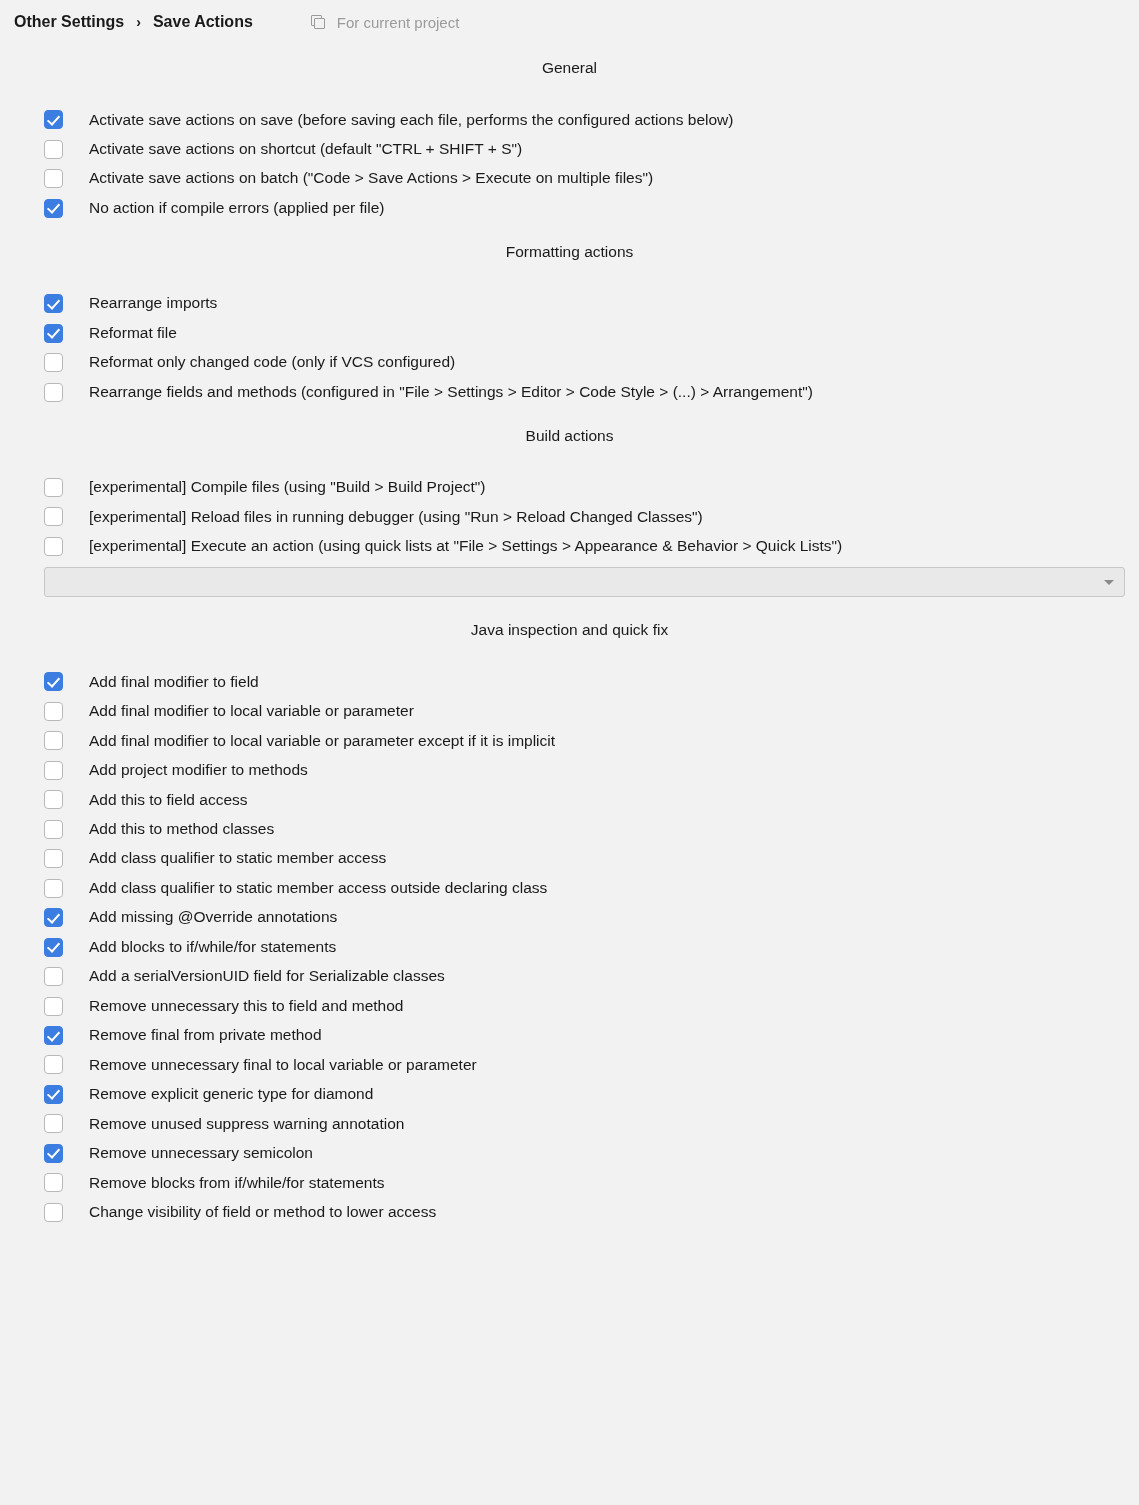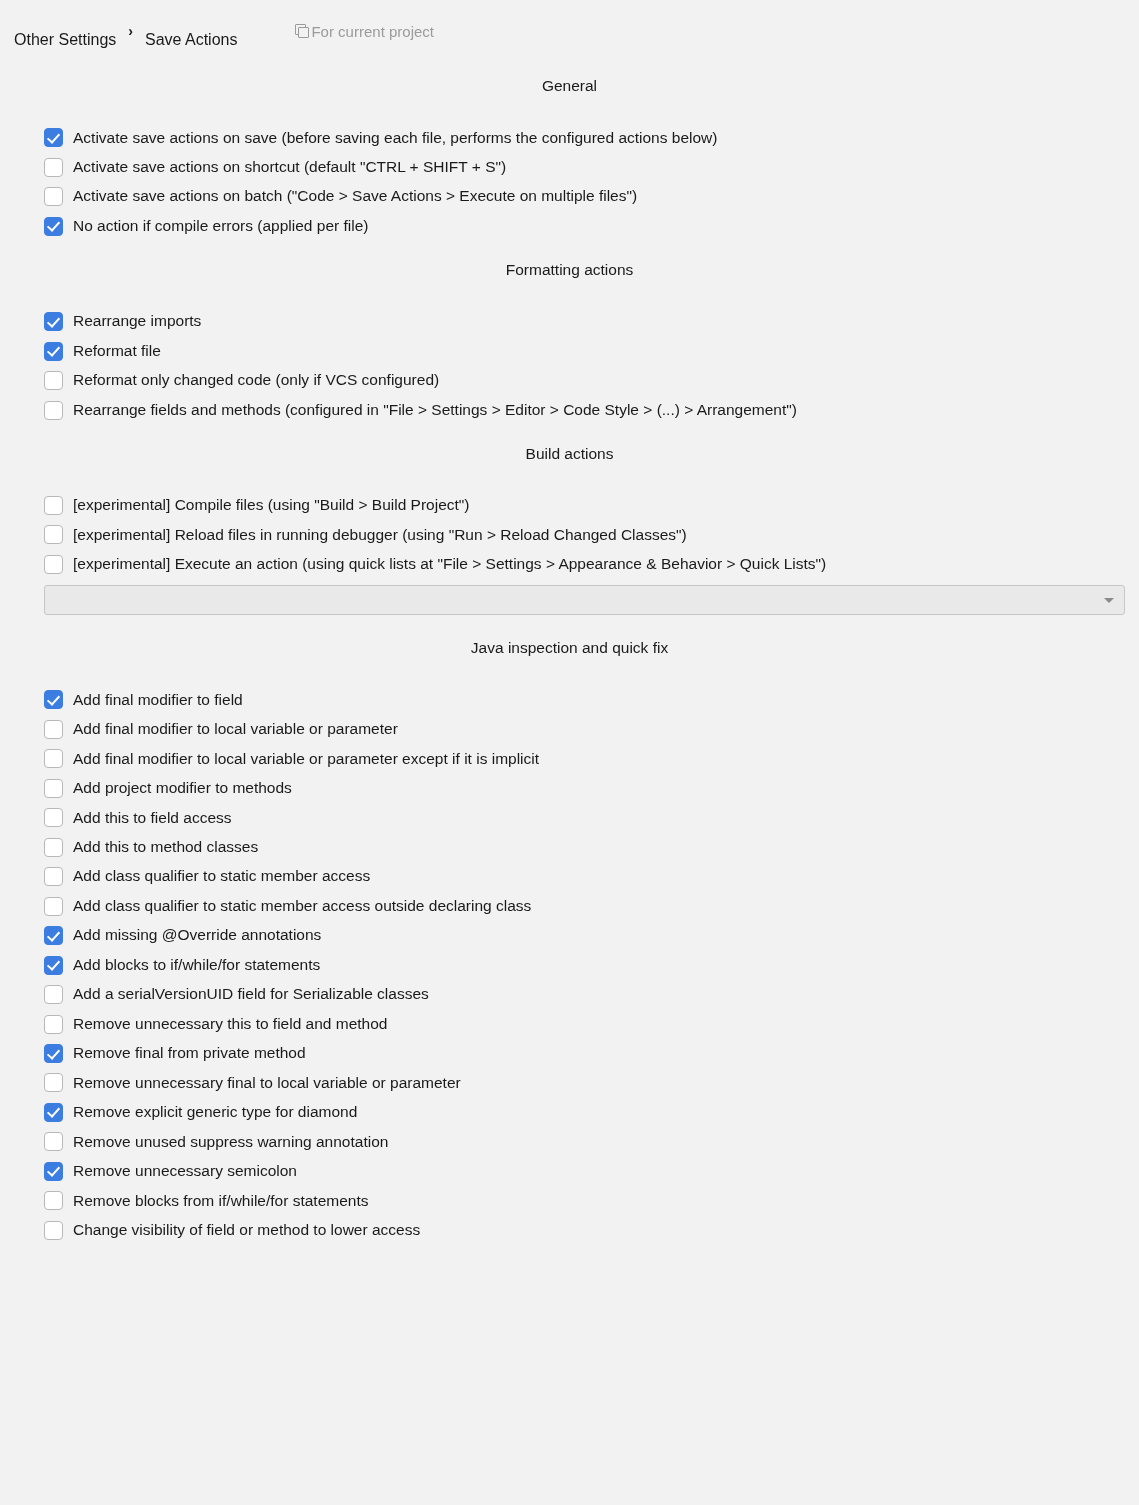--- a/index.html
+++ b/index.html
@@ -11,29 +11,29 @@
       width: 1139px;
       padding: 11px 14px 20px 14px;
     }
     .breadcrumb {
       display: flex;
       align-items: center;
       gap: 10px;
       margin-bottom: 28px;
       margin-top: 2px;
     }
-    .breadcrumb .bc { font-weight: 400; font-size: 16px; margin-top: 18px; }
+    .breadcrumb .bc { font-weight: 700; font-size: 16px; }
     .breadcrumb .sep { font-weight: 700; font-size: 14px; color: #1a1a1a; margin: 0 2px; }
     .breadcrumb .scope {
       margin-left: 48px;
       color: #9b9b9b;
       font-size: 15px;
       display: inline-flex;
       align-items: center;
-      gap: 2px;
+      gap: 12px;
     }
     .scope-icon {
       display: inline-block;
       width: 14px; height: 14px;
       position: relative;
     }
     .scope-icon::before, .scope-icon::after {
       content: "";
       position: absolute;
       border: 1.4px solid #9b9b9b;
@@ -53,21 +53,21 @@
       margin-top: 4px;
       flex-direction: column;
     }
     .section-header .title { color: #1a1a1a; font-size: 15.5px; white-space: nowrap; }
     .section-header .rule { flex: 1; height: 1px; background: #cfcfcf; }
 
     .opts { padding-left: 30px; }
     .opt {
       display: flex;
       align-items: center;
-      gap: 10px;
+      gap: 26px;
       padding: 3.5px 0;
       line-height: 1.45;
     }
     .cb {
       width: 19px; height: 19px;
       flex: 0 0 19px;
       border: 1.5px solid #b8b8b8;
       border-radius: 4px;
       background: #fff;
       position: relative;

